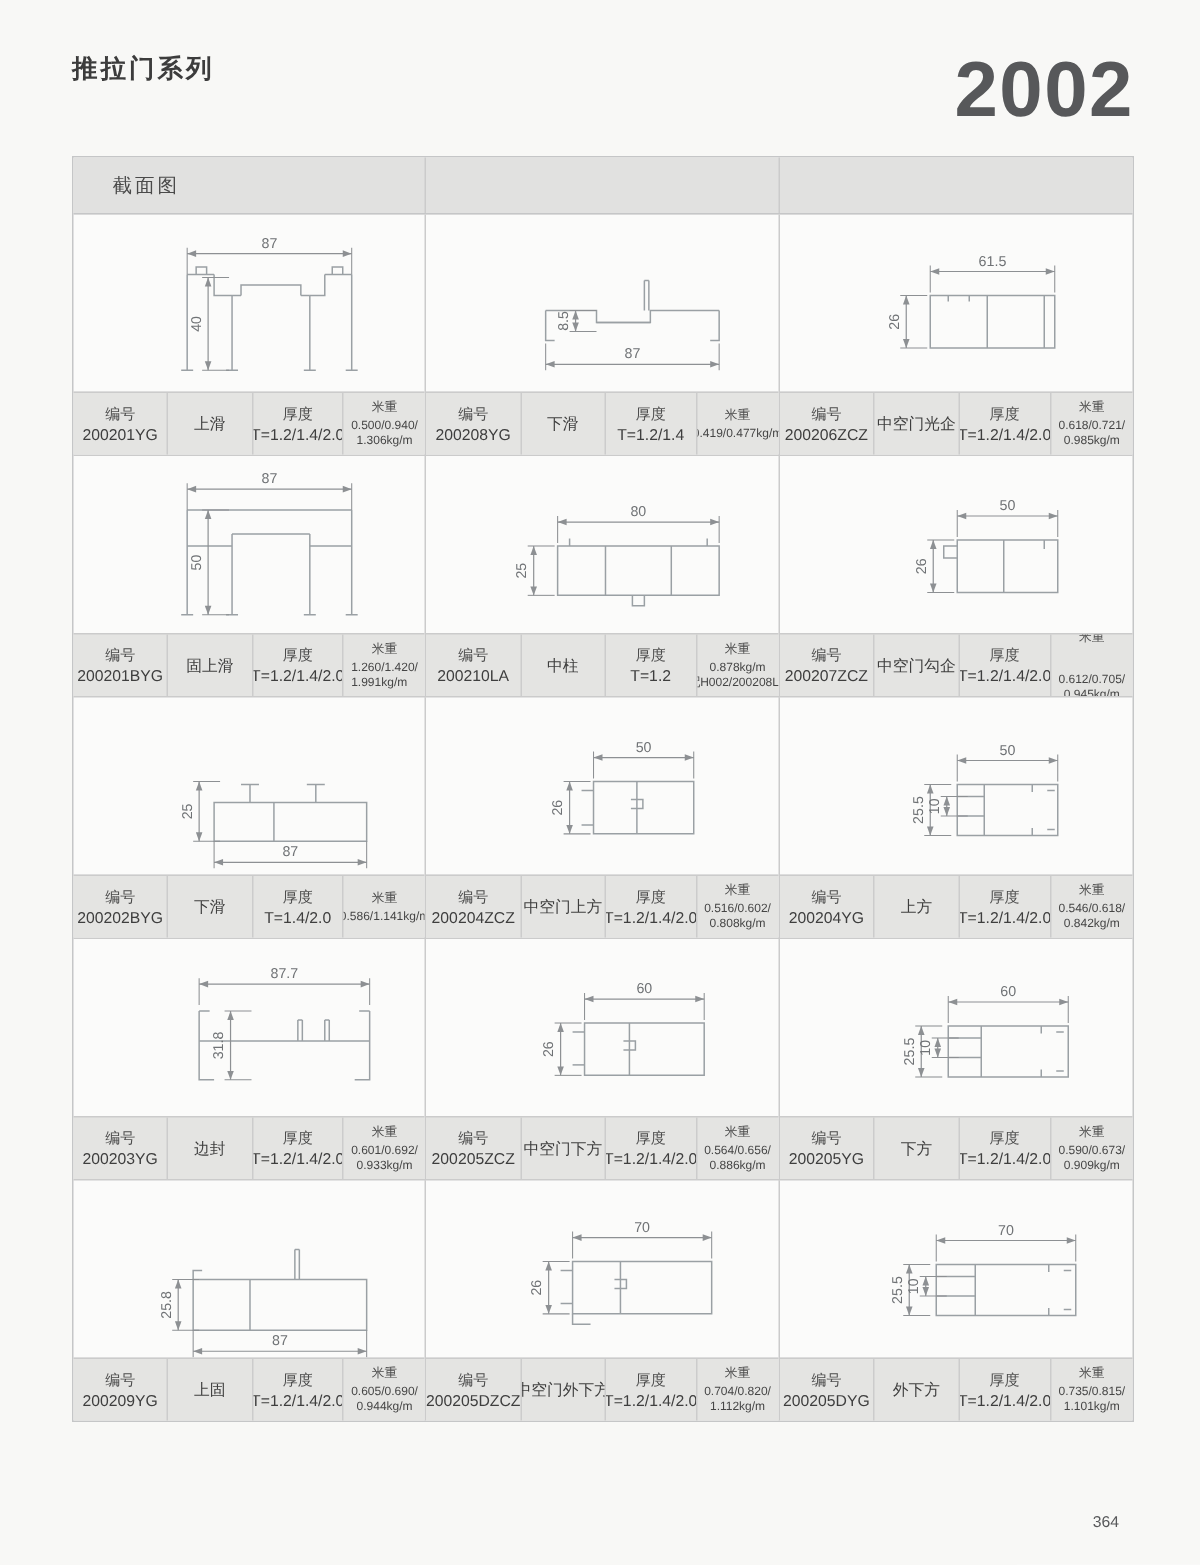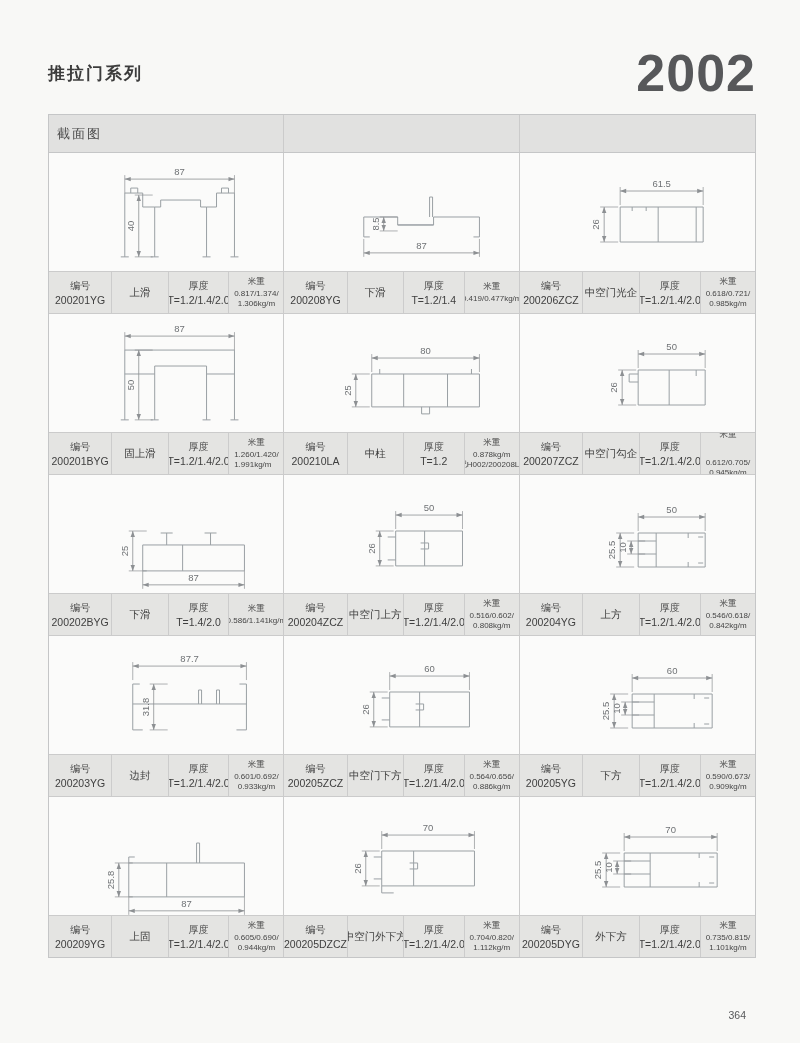--- a/index.html
+++ b/index.html
@@ -3,26 +3,26 @@
 <meta charset="utf-8">
 <style>
   html,body{margin:0;padding:0;}
   body{
     width:800px;height:1043px;position:relative;
     background:#f8f8f6;
     font-family:"Liberation Sans","DejaVu Sans",sans-serif;
     color:#3f3f3f;overflow:hidden;
   }
   .content{position:absolute;left:48px;top:0;width:708px;}
-  .pagehead{margin-top:44px;height:58px;display:flex;justify-content:space-between;align-items:center;}
+  .pagehead{margin-top:34px;height:58px;display:flex;justify-content:space-between;}
   .series-title{font-size:17px;font-weight:bold;color:#3c3c3c;letter-spacing:2px;}
   .model-number{font-size:52px;font-weight:800;color:#57585a;line-height:1;letter-spacing:1px;font-family:"Liberation Sans",sans-serif;}
   .section-table{margin-top:12px;border:1px solid #c5c6c7;background:#fbfbfa;}
   .thead{height:37px;background:#e1e1e0;display:grid;grid-template-columns:1fr 1fr 1fr;border-bottom:1px solid #c5c6c7;}
-  .hcell{border-right:1px solid #cbcbcb;display:flex;align-items:center;padding-left:8px;font-size:13px;color:#4a4a4a;letter-spacing:2px;}
+  .hcell{border-right:1px solid #cbcbcb;display:flex;align-items:center;padding-left:26px;font-size:13px;color:#4a4a4a;letter-spacing:2px;}
   .hcell:last-child{border-right:none;}
   .grid{display:grid;grid-template-columns:1fr 1fr 1fr;}
   .cell{border-right:1px solid #cbcbcb;border-bottom:1px solid #cbcbcb;}
   .cell:nth-child(3n){border-right:none;}
   .cell:nth-last-child(-n+3){border-bottom:none;}
   .drawing{height:118px;}
   .drawing svg{display:block;width:100%;height:118px;}
   .info{height:41px;background:#e4e4e2;border-top:1px solid #cbcbcb;display:grid;grid-template-columns:27% 24% 26% 23%;}
   .icell{border-right:1px solid #cccccc;display:flex;flex-direction:column;justify-content:center;align-items:center;gap:1px;overflow:hidden;padding:1px 2px;box-sizing:border-box;}
   .icell:last-child{border-right:none;}
@@ -92,21 +92,21 @@
       <div class="icell name">
         <span class="ival">上滑</span>
       </div>
       <div class="icell">
         <span class="ilabel">厚度</span>
         <span class="ival">T=1.2/1.4/2.0</span>
       </div>
       <div class="icell weight">
         <span class="ilabel">米重</span>
         <span style="display:flex;flex-direction:column;align-items:center;">
-                <span class="wline">0.817/1.374/</span>
+                <span class="wline">0.500/0.940/</span>
                 <span class="wline">1.306kg/m</span>
               </span>
       </div>
     </div>
   </div>
 
   <div class="cell">
     <div class="drawing">
       <svg viewBox="0 0 235 118">
               <path d="M80,64 H114 V72 H150 V64 H196" fill="none" stroke="#9aa0a4" stroke-width="1" stroke-linejoin="miter"></path>

